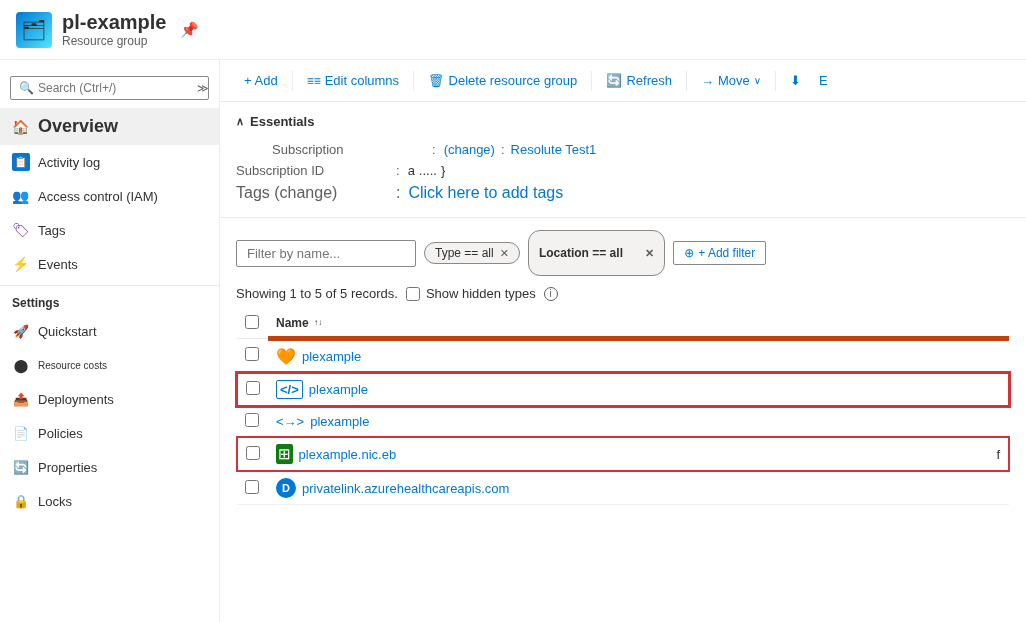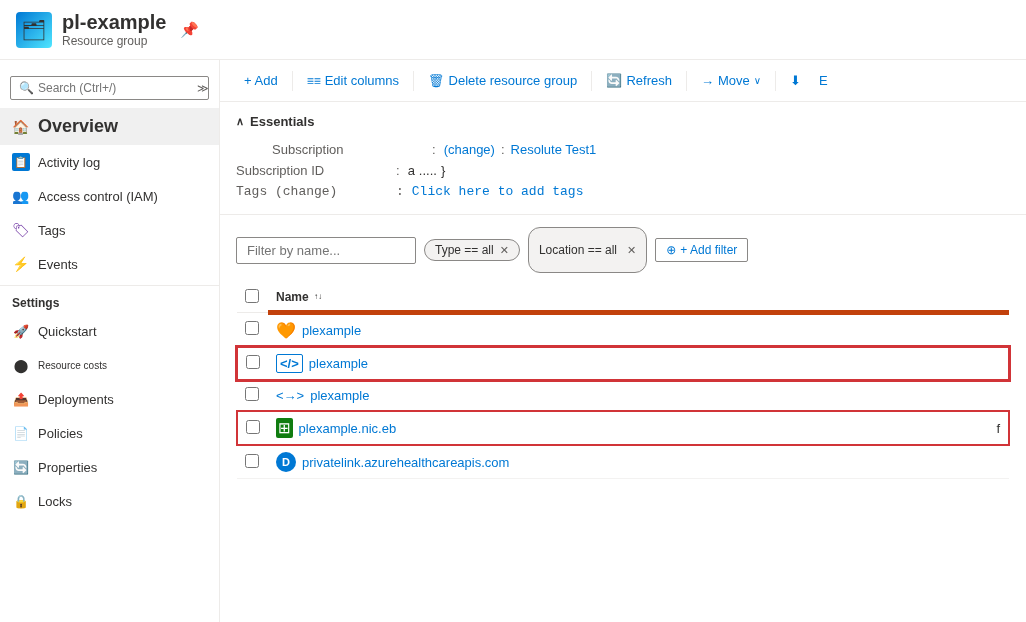--- a/index.html
+++ b/index.html
@@ -133,48 +133,56 @@
       </div>
 
       <div style="display:flex;align-items:baseline;padding:3px 0;font-size:13px;font-family:'Segoe UI',Arial,sans-serif;">
         <span style="width:160px;color:#605e5c;flex-shrink:0;">Subscription ID</span>
         <span style="margin-right:8px;color:#605e5c;">:</span>
         <span style="color:#323130;">a</span>
         <span style="color:#323130;margin:0 4px;">.....</span>
         <span style="color:#323130;">}</span>
       </div>
 
-      <div style="display:flex;align-items:baseline;padding:3px 0;font-size:13px;font-family:Liberation Mono, monospace;">
+      <div style="display:flex;align-items:baseline;padding:3px 0;font-size:16px;font-family:Liberation Sans, sans-serif;">
         <span style="width:160px;color:#605e5c;flex-shrink:0;">Tags (change)</span>
         <span style="margin-right:8px;color:#605e5c;">:</span>
         <a style="color:#0078d4;cursor:pointer;text-decoration:none;">Click here to add tags</a>
       </div>
     </div>
 
     <div style="padding:12px 16px;background:white;flex:1;">
 
       <div style="display:flex;align-items:center;gap:8px;margin-bottom:10px;flex-wrap:wrap;">
         <input type="text" style="border: 1px solid rgb(138, 136, 134); border-radius: 2px; padding: 5px 10px; font-size: 13px; width: 180px; color: rgb(50, 49, 48); outline: none; font-family: &quot;Segoe UI&quot;, Arial, sans-serif;" placeholder="Filter by name...">
 
         <div style="display:flex;align-items:center;gap:4px;background:#f3f2f1;border:1px solid #8a8886;border-radius:12px;padding:3px 10px;font-size:12px;color:#323130;font-family:'Segoe UI',Arial,sans-serif;">
           <span>Type == all</span>
           <span style="cursor:pointer;color:#605e5c;font-size:11px;margin-left:2px;">✕</span>
         </div>
 
-        <div style="display:flex;align-items:center;gap:8px;background:#f3f2f1;border:1px solid #8a8886;border-radius:12px;padding:15px 10px;font-size:12px;color:#323130;font-family:'Segoe UI',Arial,sans-serif;">
+        <div style="display:flex;align-items:center;gap:20px;background:#f3f2f1;border:1px solid #8a8886;border-radius:12px;padding:15px 10px;font-size:12px;color:#323130;font-family:'Segoe UI',Arial,sans-serif;font-weight:bold;">
           <span>Location == all</span>
           <span style="cursor:pointer;color:#605e5c;font-size:11px;margin-left:2px;">✕</span>
         </div>
 
         <button style="display:flex;align-items:center;gap:4px;background:white;border:1px solid #8a8886;border-radius:2px;padding:4px 10px;font-size:12px;color:#0078d4;cursor:pointer;font-family:'Segoe UI',Arial,sans-serif;">
           <span>⊕</span>
           <span>+ Add filter</span>
         </button>
       </div>
 
+      <div style="display:flex;align-items:center;gap:8px;margin-bottom:8px;font-size:13px;color:#323130;font-family:'Segoe UI',Arial,sans-serif;">
+        <span>Showing 1 to 5 of 5 records.</span>
+        <label style="display:flex;align-items:center;gap:6px;cursor:pointer;">
+          <input type="checkbox" style="width: 14px; height: 14px;">
+          <span>Show hidden types</span>
+        </label>
+        <span style="width:14px;height:14px;border-radius:50%;border:1px solid #605e5c;display:inline-flex;align-items:center;justify-content:center;font-size:10px;color:#605e5c;cursor:pointer;">i</span>
+      </div>
 
       <table style="width:100%;border-collapse:collapse;">
         <thead>
           <tr>
             <th style="width:30px;padding:6px 8px;border-bottom:1px solid #edebe9;text-align:left;">
               <input type="checkbox" style="width: 14px; height: 14px;">
             </th>
             <th style="text-align:left;padding:6px 8px;border-bottom:5px solid #c2410c;font-size:12px;font-weight:600;color:#323130;background:white;cursor:pointer;font-family:'Segoe UI',Arial,sans-serif;">
               <span>Name</span>
               <span style="display:inline-flex;flex-direction:column;font-size:8px;line-height:1;margin-left:2px;vertical-align:middle;">↑↓</span>

